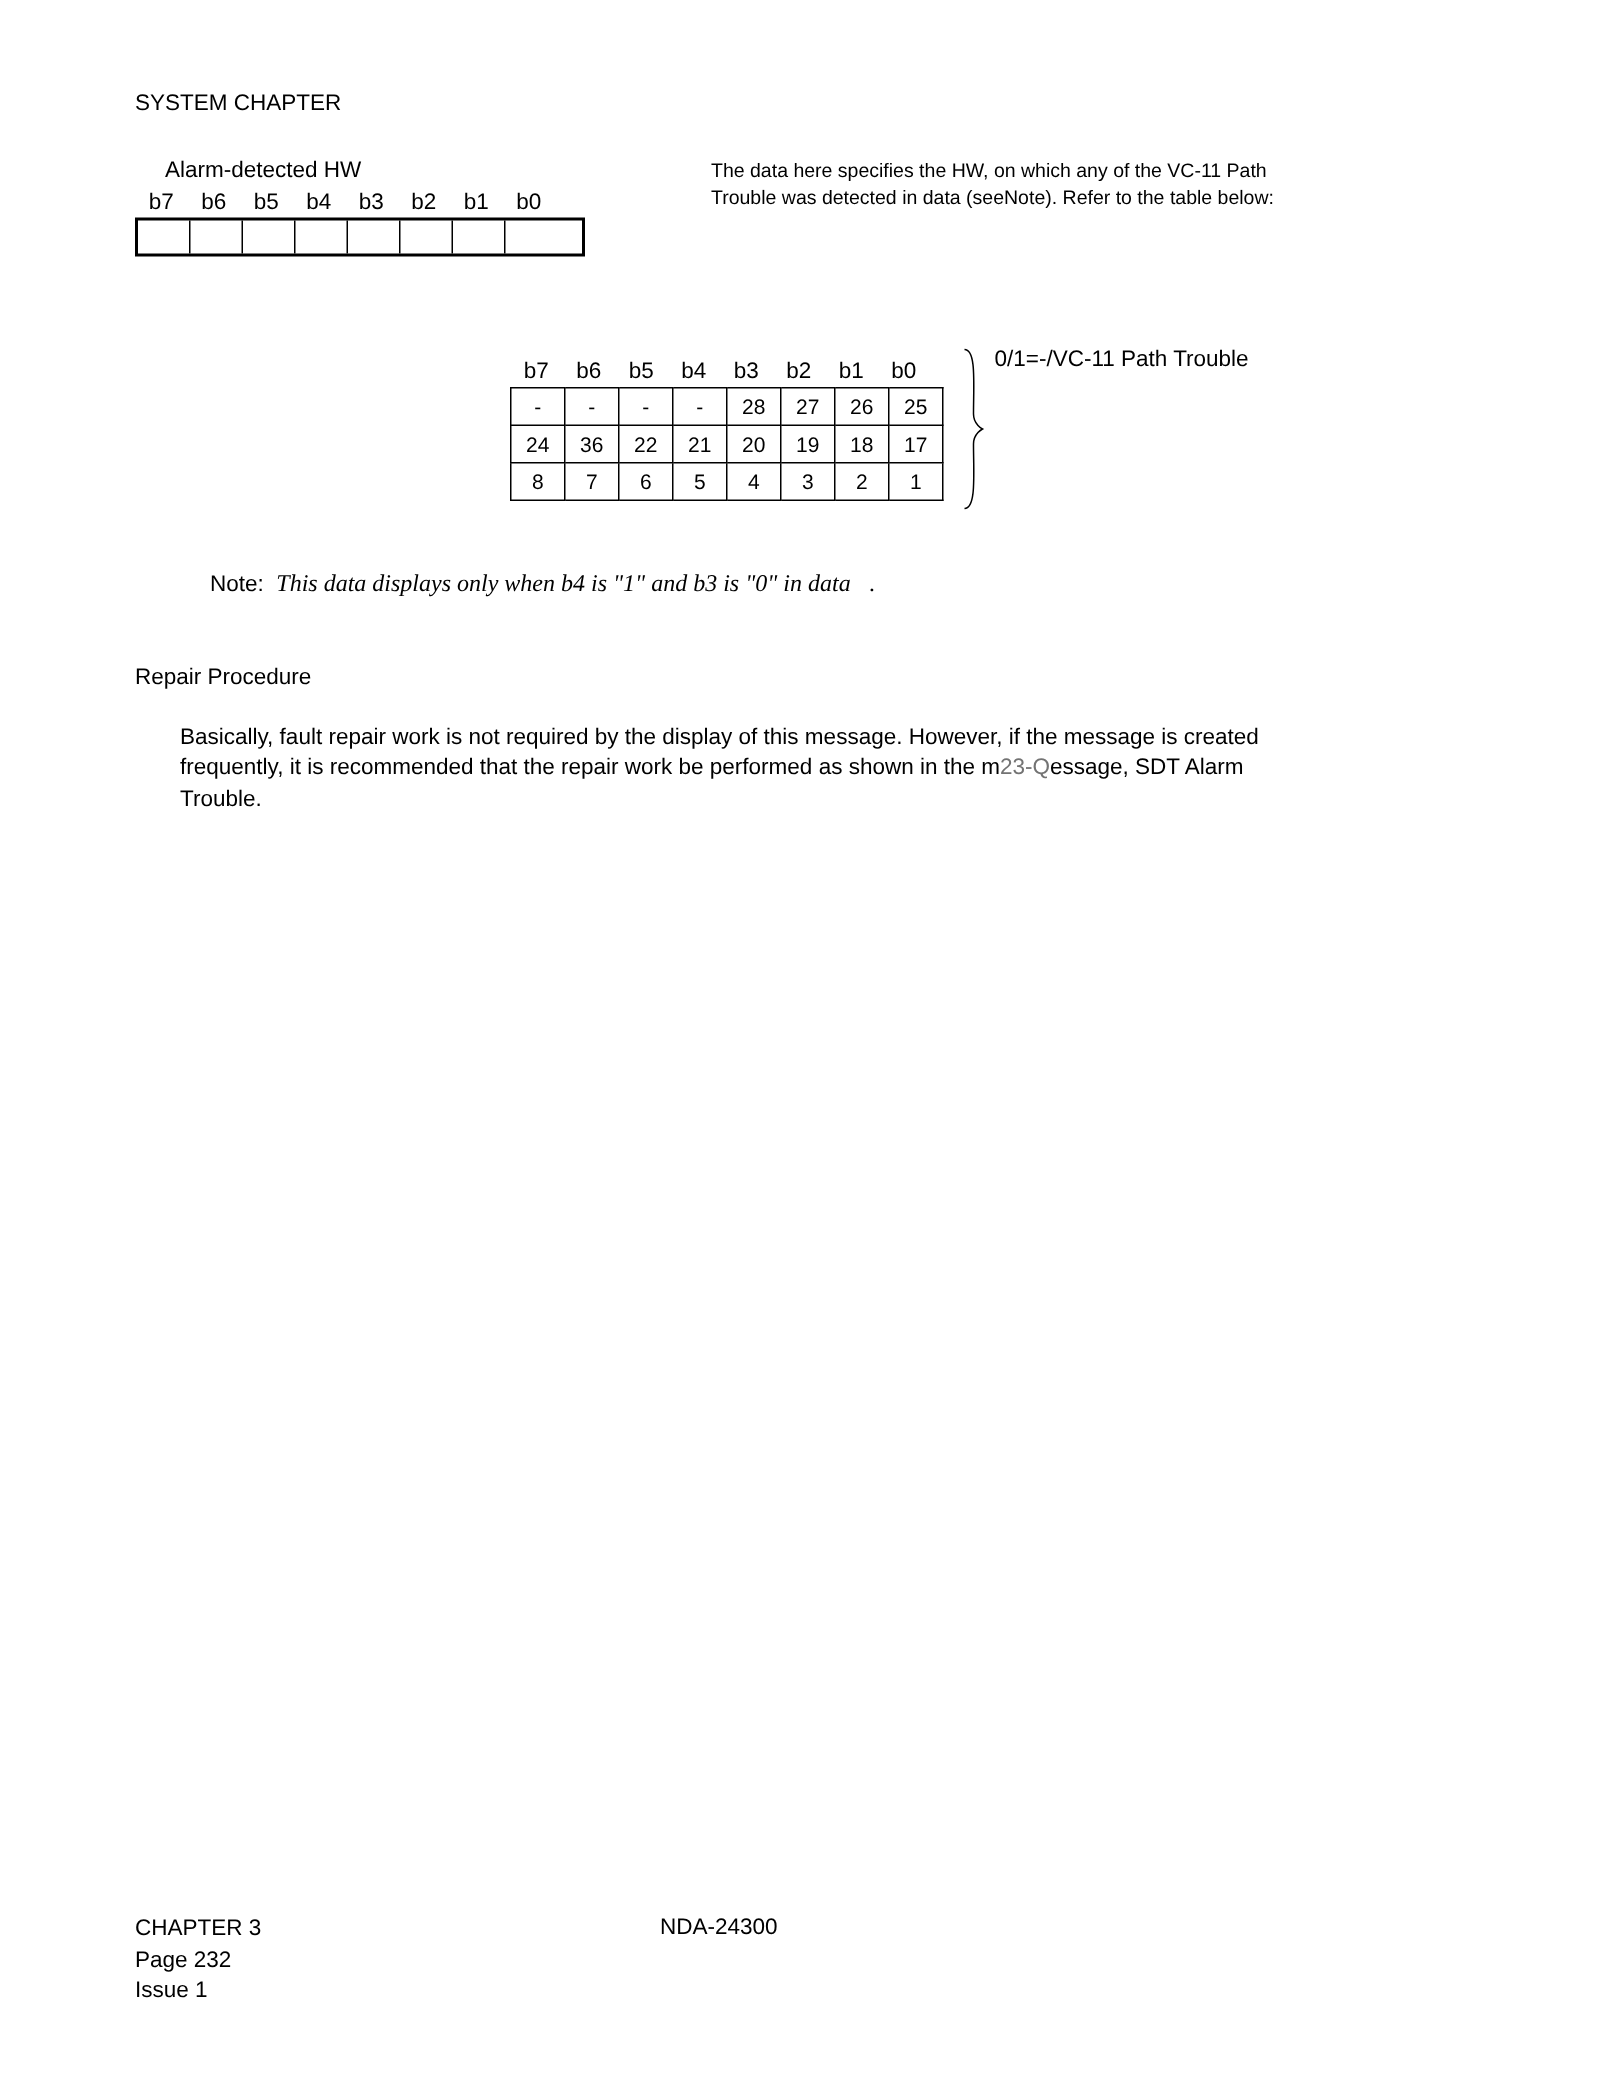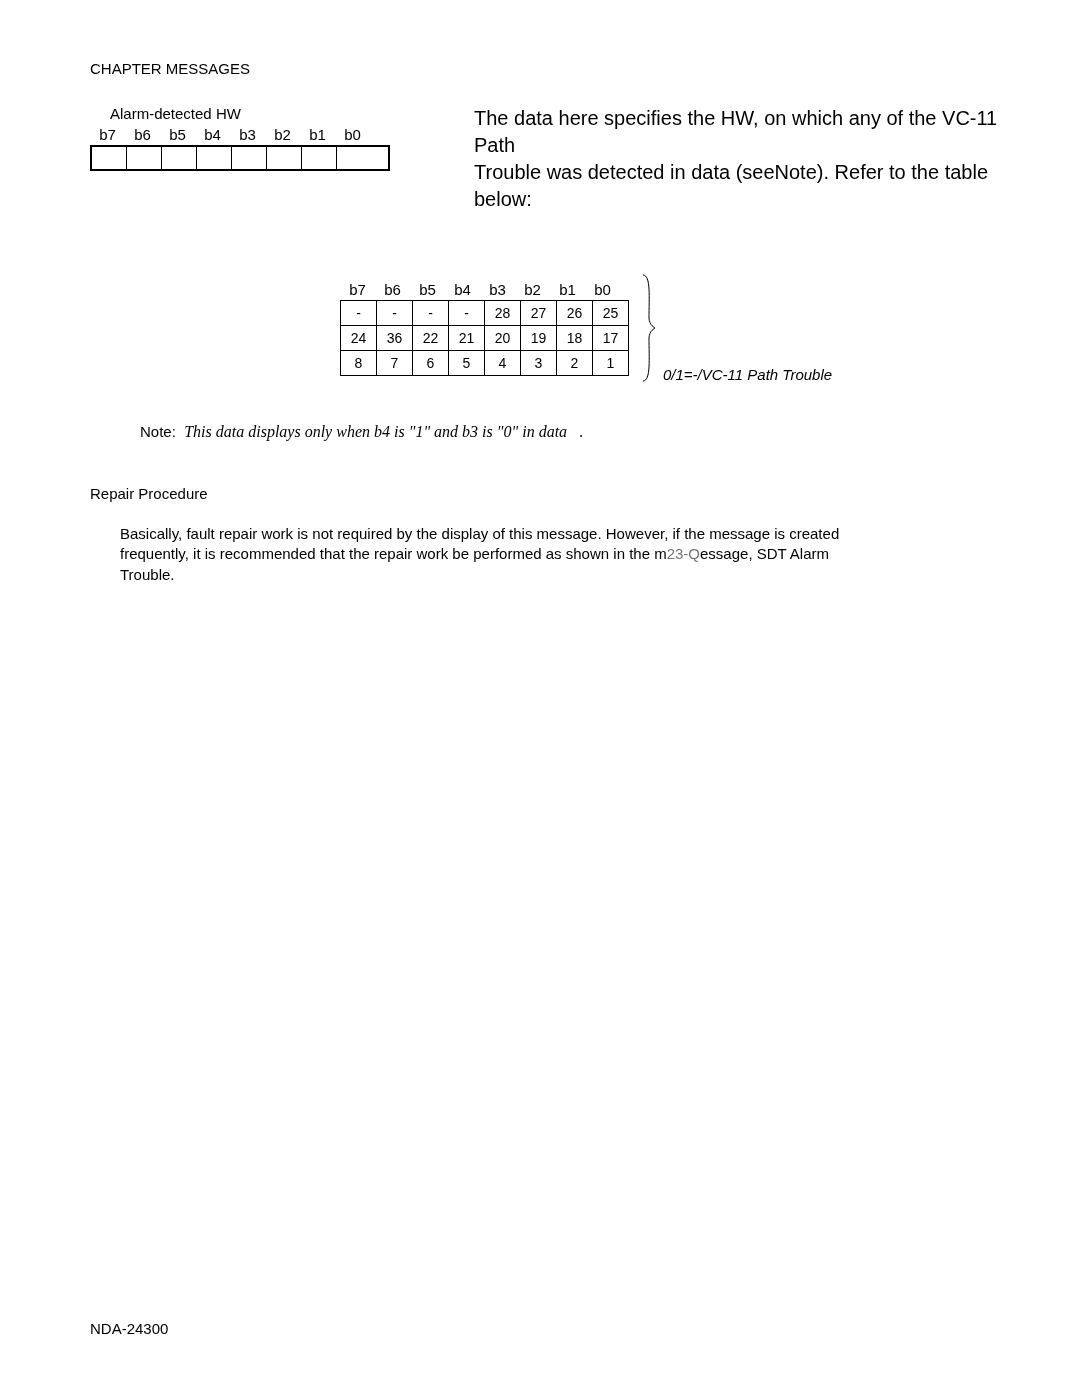--- a/index.html
+++ b/index.html
@@ -30,21 +30,21 @@
   }
   .left-block {
     flex: 0 0 auto;
     width: 300px;
   }
   .alarm-title {
     margin: 0 0 4px 20px;
     font-size: 15px;
   }
   .desc-text {
-    font-size: 20px;
+    font-size: 13px;
     line-height: 1.35;
   }
   .bit-header {
     display: flex;
   }
   .bit-header > div {
     width: 35px;
     text-align: center;
     font-size: 15px;
   }
@@ -91,23 +91,22 @@
     border: 1px solid #000;
     width: 35px;
     height: 24px;
     text-align: center;
     font-size: 14px;
     padding: 0;
   }
   .brace {
     font-size: 15px;
     display: flex;
-    align-items: flex-end;
+    align-items: flex-start;
     gap: 6px;
-    font-style: italic;
   }
   svg.brace-svg {
     display: block;
   }
   .legend-text {
     font-size: 15px;
   }
 
   .note {
     margin-top: 40px;
@@ -148,21 +147,21 @@
   .footer .center {
     flex: 1;
     text-align: left;
   }
 </style>
 </head>
 <body>
 
 <div class="page">
 
-  <div class="header">CHAPTER MESSAGES</div>
+  <div class="header">SYSTEM CHAPTER</div>
 
   <div class="row1">
     <div class="left-block">
       <div class="alarm-title">Alarm-detected HW</div>
       <div class="bit-header">
         <div>b7</div>
         <div>b6</div>
         <div>b5</div>
         <div>b4</div>
         <div>b3</div>
@@ -249,16 +248,21 @@
 
   <div class="repair-h">Repair Procedure</div>
 
   <div class="repair-body">
     <span>Basically, fault repair work is not required by the display of this message. However, if the message is created</span><br>
     <span>frequently, it is recommended that the repair work be performed as shown in the m</span><span class="link-color">23-Q</span><span>essage,</span> <span>SDT Alarm</span><br>
     <span>Trouble.</span>
   </div>
 
   <div class="footer">
+    <div class="left">
+      <div>CHAPTER 3</div>
+      <div>Page 232</div>
+      <div>Issue 1</div>
+    </div>
     <div class="center">NDA-24300</div>
   </div>
 
 </div>
 
 </body></html>

